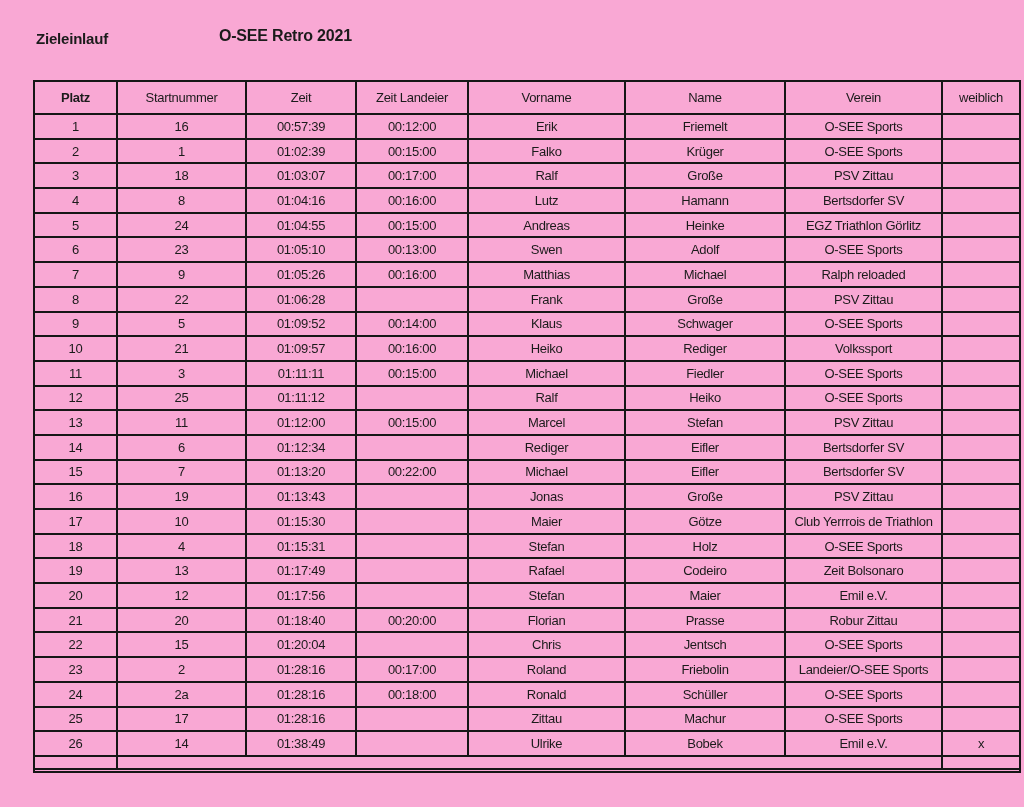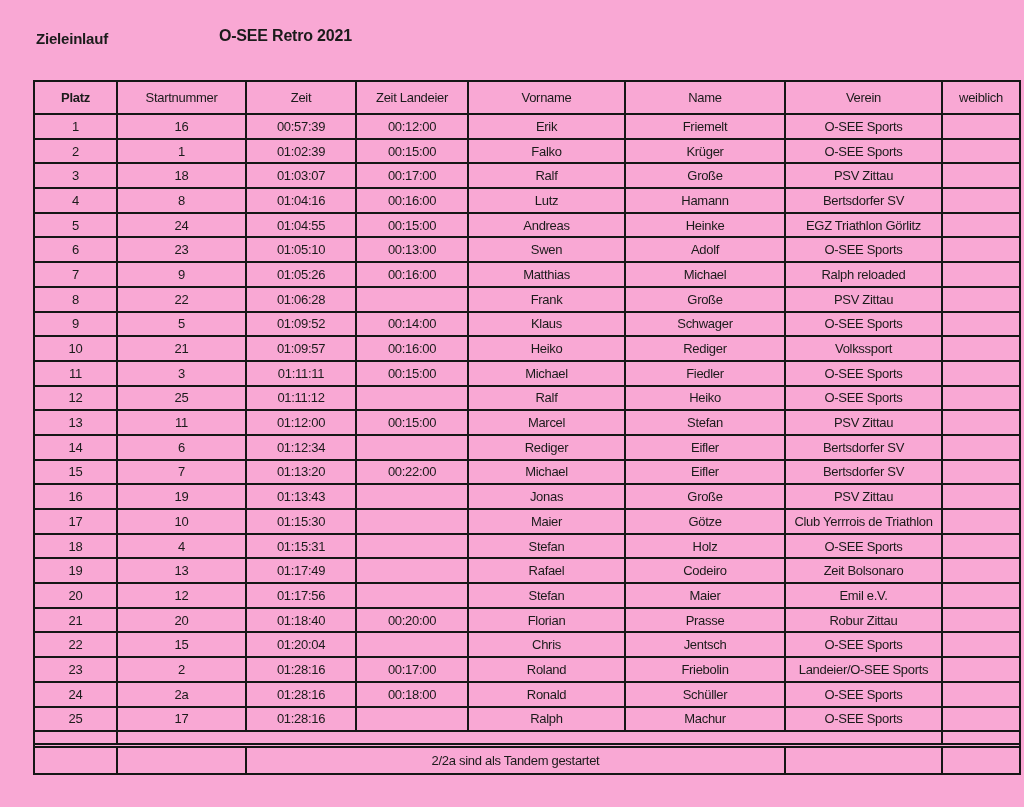--- a/index.html
+++ b/index.html
@@ -344,38 +344,41 @@
           <td class="col-vorname">Ronald</td>
           <td class="col-name">Schüller</td>
           <td class="col-verein">O-SEE Sports</td>
           <td class="col-weiblich"></td>
         </tr>
         <tr>
           <td class="col-platz">25</td>
           <td class="col-startnummer">17</td>
           <td class="col-zeit">01:28:16</td>
           <td class="col-zeit_schwimmen"></td>
-          <td class="col-vorname">Ralph</td>
+          <td class="col-vorname">Zittau</td>
           <td class="col-name">Machur</td>
           <td class="col-verein">O-SEE Sports</td>
           <td class="col-weiblich"></td>
+        </tr>
+        <tr>
+          <td class="col-platz">26</td>
+          <td class="col-startnummer">14</td>
+          <td class="col-zeit">01:38:49</td>
+          <td class="col-zeit_schwimmen"></td>
+          <td class="col-vorname">Ulrike</td>
+          <td class="col-name">Bobek</td>
+          <td class="col-verein">Emil e.V.</td>
+          <td class="col-weiblich">x</td>
         </tr>
       </tbody>
     <tbody>
       <tr class="thin-row">
         <td></td>
         <td colspan="6"></td>
         <td></td>
       </tr>
       <tr class="spacer-row">
         <td colspan="8"></td>
       </tr>
-      <tr class="footer-row">
-        <td></td>
-        <td></td>
-        <td colspan="4" class="footer-note-cell">2/2a sind als Tandem gestartet</td>
-        <td></td>
-        <td></td>
-      </tr>
     </tbody>
   </table>
 
 </div>
 
 </body></html>

